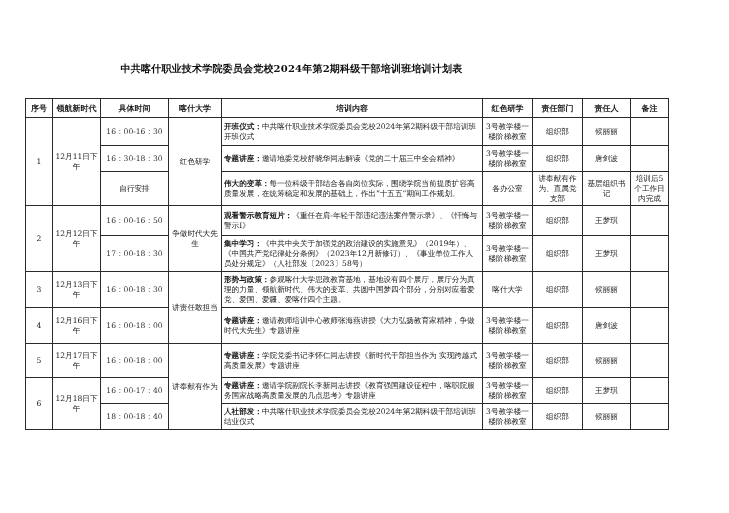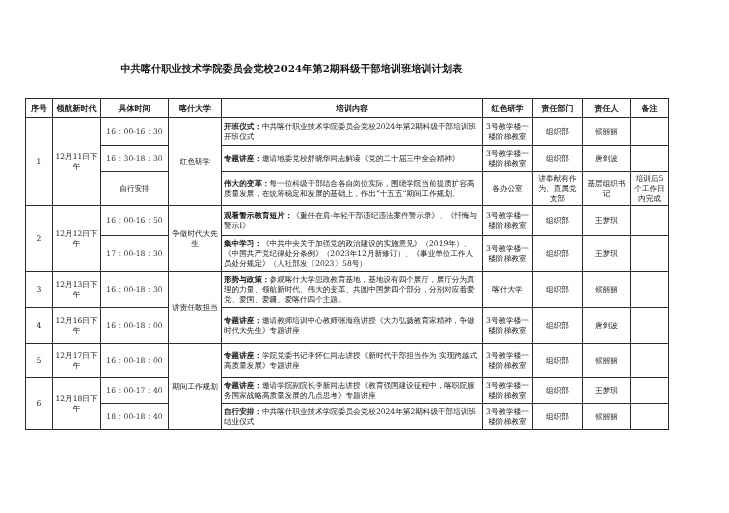--- a/index.html
+++ b/index.html
@@ -115,41 +115,41 @@
     <td class="c">3号教学楼一楼阶梯教室</td>
     <td class="c">组织部</td>
     <td class="c">唐剑波</td>
     <td class="c"></td>
   </tr>
 
   <tr style="height:34px">
     <td class="c">5</td>
     <td class="c">12月17日下午</td>
     <td class="c time">16：00-18：00</td>
-    <td class="c topic" rowspan="3">期间工作规划</td>
+    <td class="c topic" rowspan="3">讲奉献有作为</td>
     <td class="l"><span class="lead">专题讲座：</span><span>学院党委书记李怀仁同志讲授《新时代干部担当作为 实现跨越式高质量发展》专题讲座</span></td>
     <td class="c">3号教学楼一楼阶梯教室</td>
     <td class="c">组织部</td>
     <td class="c">候丽丽</td>
     <td class="c"></td>
   </tr>
 
   <tr style="height:26px">
     <td class="c" rowspan="2">6</td>
     <td class="c" rowspan="2">12月18日下午</td>
     <td class="c time">16：00-17：40</td>
     <td class="l"><span class="lead">专题讲座：</span><span>邀请学院副院长李新同志讲授《教育强国建设征程中，喀职院服务国家战略高质量发展的几点思考》专题讲座</span></td>
     <td class="c">3号教学楼一楼阶梯教室</td>
     <td class="c">组织部</td>
     <td class="c">王梦琪</td>
     <td class="c"></td>
   </tr>
 
   <tr style="height:26px">
     <td class="c time">18：00-18：40</td>
-    <td class="l"><span class="lead">自行安排：</span><span>中共喀什职业技术学院委员会党校2024年第2期科级干部培训班结业仪式</span></td>
+    <td class="l"><span class="lead">人社部发：</span><span>中共喀什职业技术学院委员会党校2024年第2期科级干部培训班结业仪式</span></td>
     <td class="c">3号教学楼一楼阶梯教室</td>
     <td class="c">组织部</td>
     <td class="c">候丽丽</td>
     <td class="c"></td>
   </tr>
 </tbody>
   </table>
 
 </body></html>

